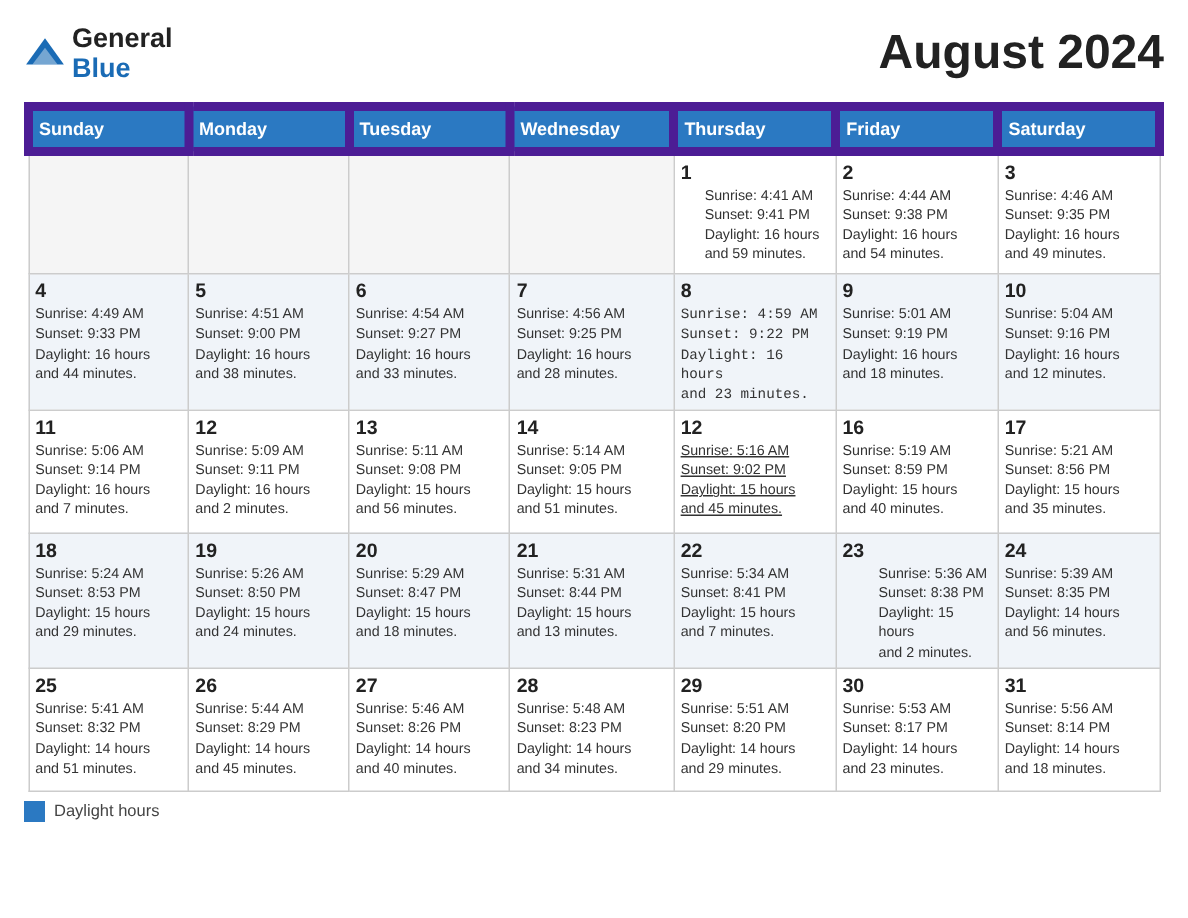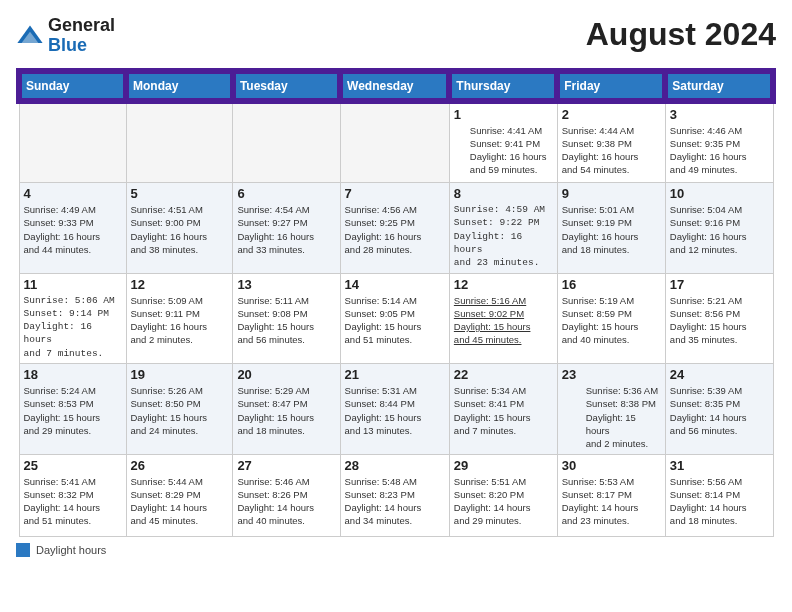--- a/index.html
+++ b/index.html
@@ -206,21 +206,21 @@
           <div class="day-number">10</div>
           <div class="day-info" style="white-space: pre-line;">Sunrise: 5:04 AM
 Sunset: 9:16 PM
 Daylight: 16 hours
 and 12 minutes.</div>
         </td>
       </tr>
       <tr>
         <td>
           <div class="day-number">11</div>
-          <div class="day-info" style="white-space: pre-line; font-family: Liberation Mono, monospace;">Sunrise: 5:06 AM
+          <div class="day-info" style="white-space: pre-line;">Sunrise: 5:06 AM
 Sunset: 9:14 PM
 Daylight: 16 hours
 and 7 minutes.</div>
         </td>
         <td>
           <div class="day-number">12</div>
           <div class="day-info" style="white-space: pre-line;">Sunrise: 5:09 AM
 Sunset: 9:11 PM
 Daylight: 16 hours
 and 2 minutes.</div>

